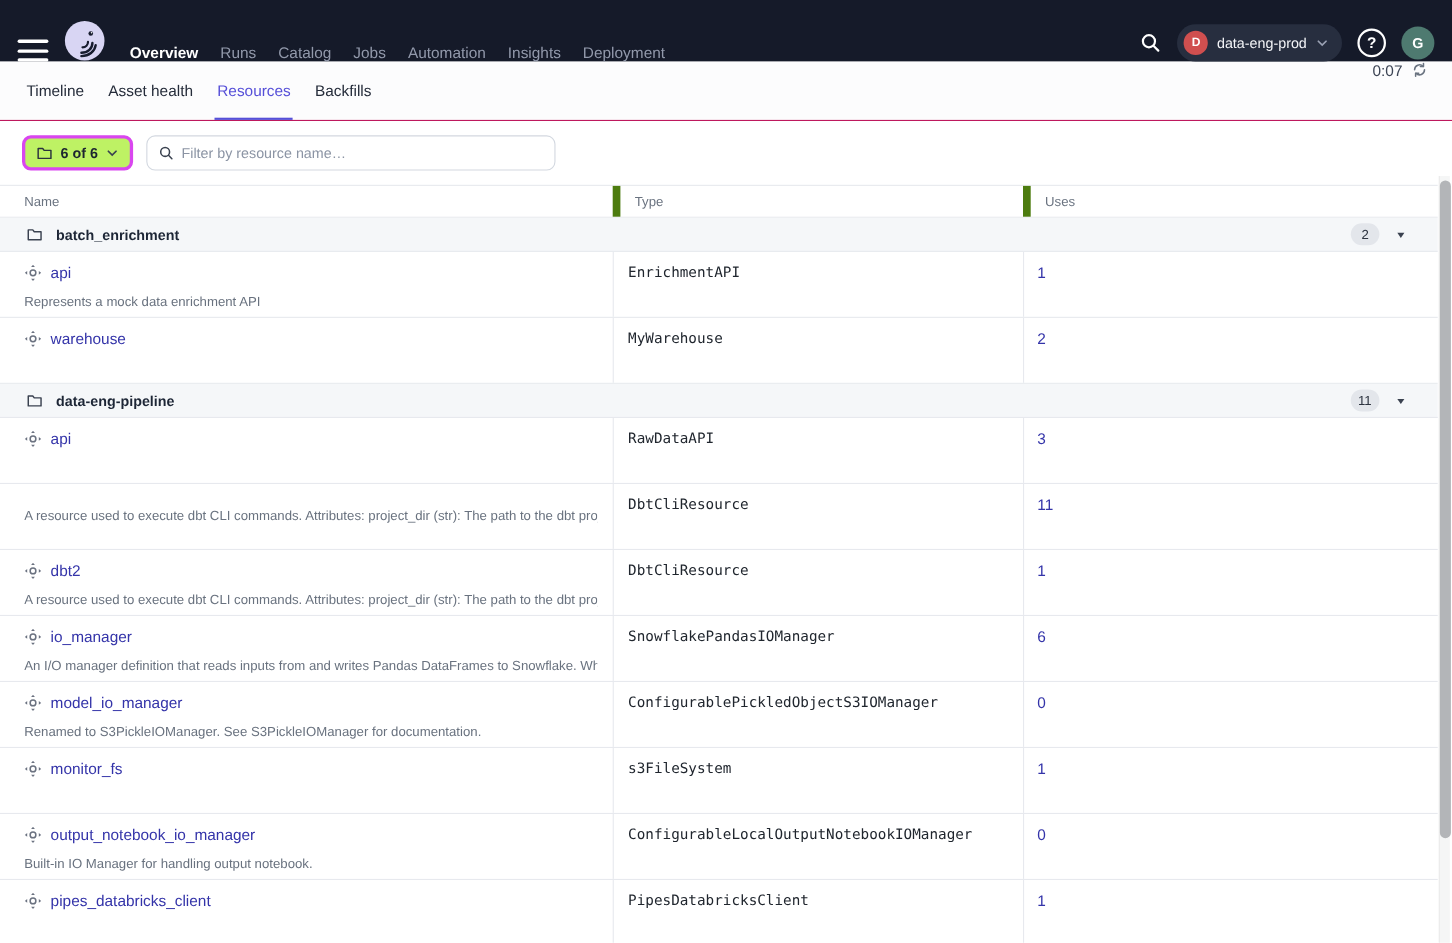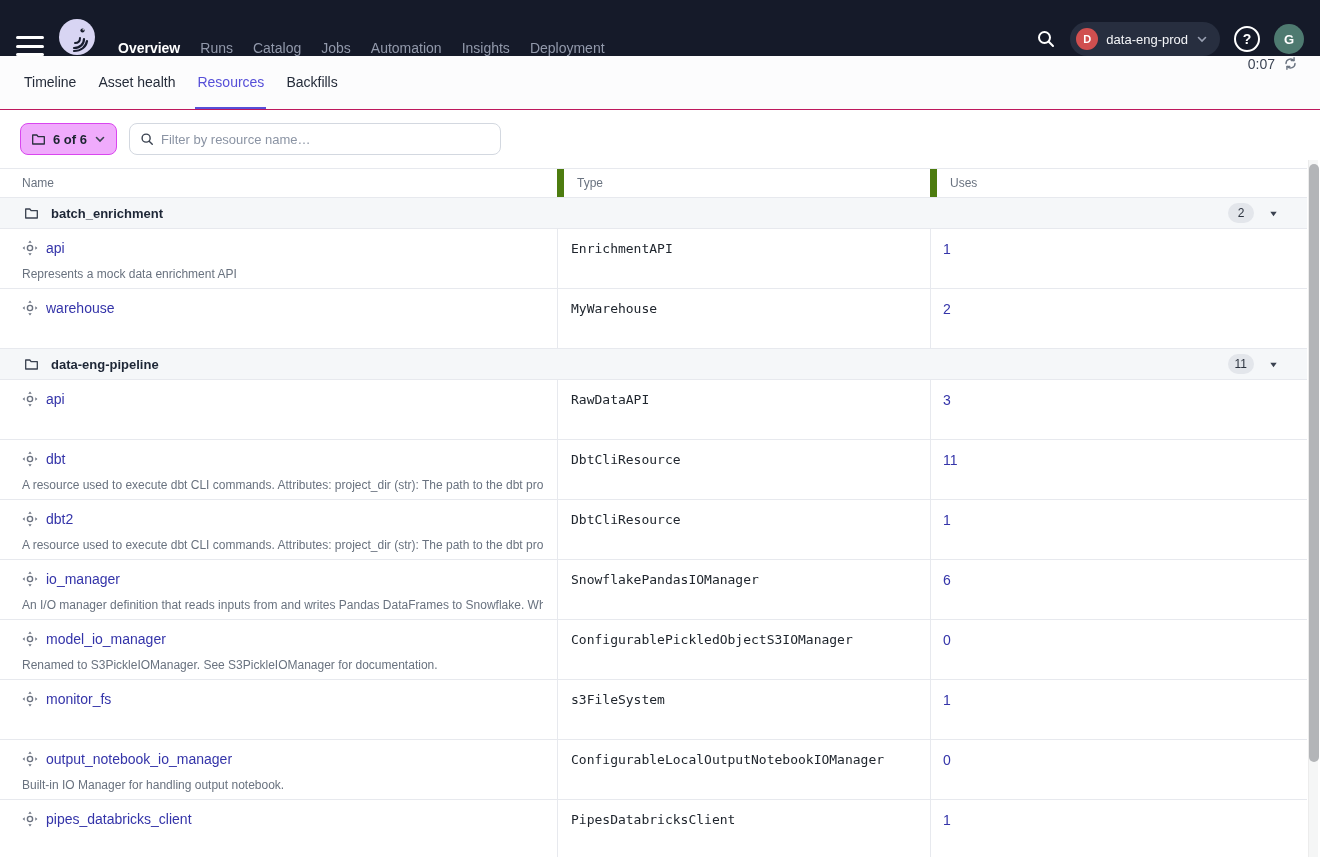--- a/index.html
+++ b/index.html
@@ -33,22 +33,22 @@
     align-items:stretch; padding:0 22px; }
   .tab { display:flex; align-items:center; font-size:14px; font-weight:500; color:#252c3a;
     border:none; background:none; cursor:pointer; font-family:inherit; padding:0 2px;
     border-bottom:2px solid transparent; margin-right:18px; }
   .tab.active { color:#564fd8; border-bottom-color:#564fd8; }
   .tab-right { margin-left:auto; display:flex; align-items:flex-start; gap:8px; }
   .timer { font-size:14px; color:#3c4454; }
 
   
   .toolbar { height:58px; display:flex; align-items:center; gap:12px; padding:0 20px; background:#fff; }
-  .count-btn { height:32px; display:flex; align-items:center; gap:7px; border:1px solid #d946ef;
-    border-radius:8px; background:#f0abfc; padding:0 10px; font-size:13px; font-weight:600; color:#1c2430;
+  .count-btn { height:32px; display:flex; align-items:center; gap:7px; border:3px solid #d946ef;
+    border-radius:8px; background:#bef264; padding:0 10px; font-size:13px; font-weight:600; color:#1c2430;
     cursor:pointer; font-family:inherit; }
   .search-box { height:32px; width:372px; display:flex; align-items:center; gap:7px;
     border:1px solid #d3d8e0; border-radius:8px; padding:0 10px; background:#fff; }
   .search-box input { border:none; outline:none; flex:1; font-size:13px; font-family:inherit; color:#1c2430; }
   .search-box input::placeholder { color:#8b94a4; }
 
   
   .table { width:1307px; border-top:1px solid #e7e9ee; }
   .thead { display:grid; grid-template-columns:557px 373px 377px; height:29px; border-bottom:1px solid #e7e9ee; }
   .th { font-size:12px; color:#6a7380; display:flex; align-items:center; padding-left:22px; }
@@ -246,30 +246,20 @@
         <a class="res-link">api</a>
       </span>
 
     </div>
     <div class="cell-type">RawDataAPI</div>
     <div class="cell-uses"><a class="uses-link">3</a></div>
   </div>
 
   <div class="t-row">
     <div class="cell-name">
-      <span class="name-line">
-        <svg width="16" height="16" viewBox="0 0 16 16">
-          <circle cx="8" cy="8" r="2.6" fill="none" stroke="#6b7280" stroke-width="1.4"></circle>
-          <path d="M8 0.6l1.7 2.1H6.3z" fill="#6b7280"></path>
-          <path d="M8 15.4l-1.7-2.1h3.4z" fill="#6b7280"></path>
-          <path d="M0.6 8l2.1-1.7v3.4z" fill="#6b7280"></path>
-          <path d="M15.4 8l-2.1 1.7V6.3z" fill="#6b7280"></path>
-        </svg>
-        <a class="res-link">dbt</a>
-      </span>
       <div class="res-desc">A resource used to execute dbt CLI commands. Attributes: project_dir (str): The path to the dbt proj…</div>
     </div>
     <div class="cell-type">DbtCliResource</div>
     <div class="cell-uses"><a class="uses-link">11</a></div>
   </div>
 
   <div class="t-row">
     <div class="cell-name">
       <span class="name-line">
         <svg width="16" height="16" viewBox="0 0 16 16">

